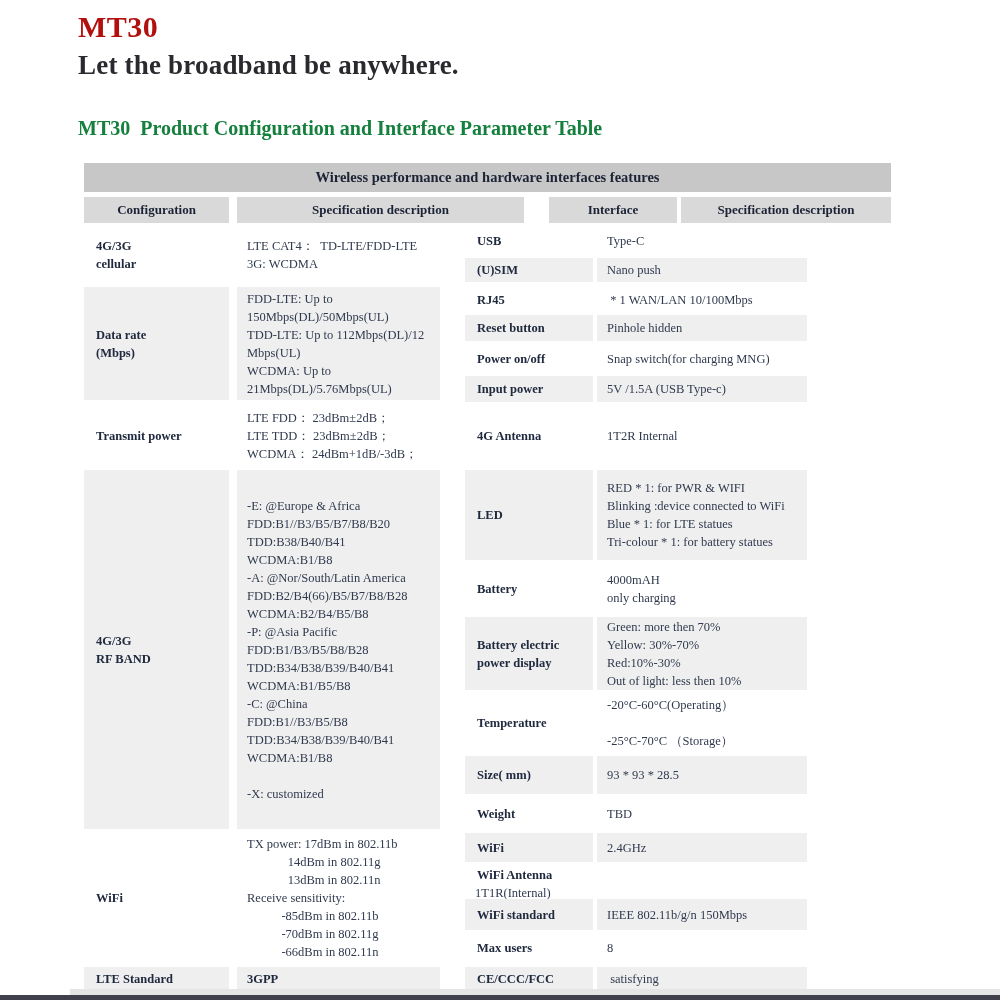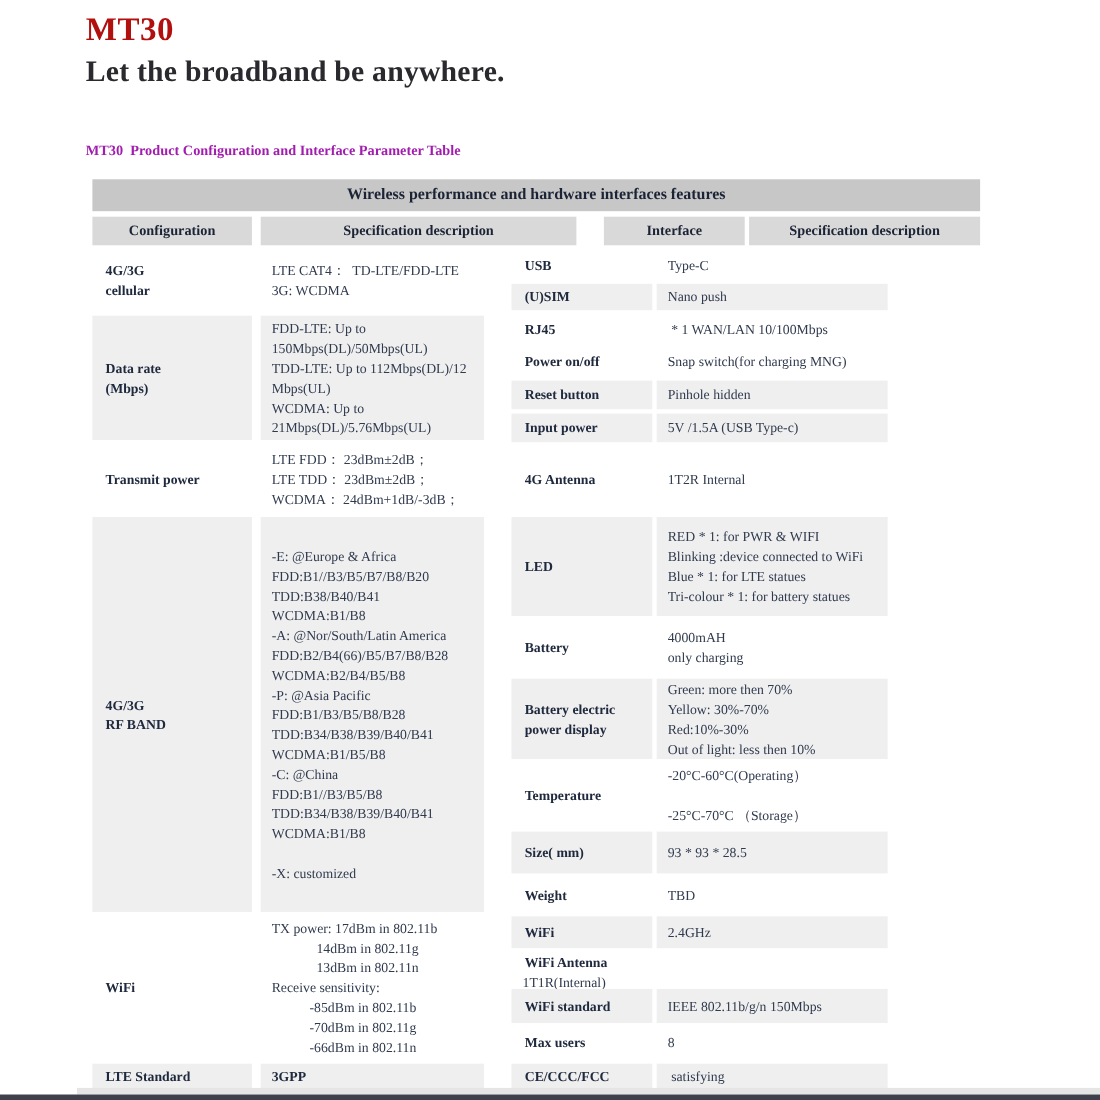--- a/index.html
+++ b/index.html
@@ -1,20 +1,20 @@
 <!DOCTYPE html>
 <html><head>
 <meta charset="utf-8">
 <style>
   html,body{margin:0;padding:0;background:#fff;}
   .page{position:relative;width:1000px;height:1000px;background:#ffffff;overflow:hidden;
         font-family:"Liberation Serif","DejaVu Serif",serif;color:#303a4e;}
   .product-title{position:absolute;left:78px;top:10px;font-size:30px;font-weight:bold;color:#b1100f;letter-spacing:.5px;}
   .tagline{position:absolute;left:78px;top:50px;font-size:27px;font-weight:bold;color:#29292e;letter-spacing:.2px;}
-  .table-title{position:absolute;left:78px;top:129px;font-size:13px;font-weight:bold;color:#a21caf;white-space:pre;}
+  .table-title{position:absolute;left:78px;top:117px;font-size:20px;font-weight:bold;color:#15803d;white-space:pre;}
 
   .spec-table{position:absolute;left:84px;top:163px;width:807px;}
   .banner{height:29px;background:#c7c7c7;display:flex;align-items:center;justify-content:center;
           font-weight:bold;font-size:14.5px;color:#1b2335;margin-bottom:5px;}
   .hdr-row{display:flex;height:26px;margin-bottom:5px;}
   .hdr-cell{background:#d9d9d9;display:flex;align-items:center;justify-content:center;
             font-weight:bold;font-size:13px;color:#1b2335;box-sizing:border-box;}
   .wA{width:145px;margin-right:8px;} .wB{width:287px;margin-right:25px;}
   .wC{width:128px;margin-right:4px;} .wD{width:210px;}
 
@@ -119,27 +119,27 @@
           <div class="cell val">Type-C</div>
         </div>
         <div class="row g" style="height:24px;margin-bottom:5px;">
           <div class="cell lbl">(U)SIM</div>
           <div class="cell val">Nano push</div>
         </div>
         <div class="row w" style="height:25px;margin-bottom:3px;">
           <div class="cell lbl">RJ45</div>
           <div class="cell val"> * 1 WAN/LAN 10/100Mbps</div>
         </div>
+        <div class="row g" style="height:26px;margin-bottom:4px;">
+          <div class="cell lbl">Reset button</div>
+          <div class="cell val">Pinhole hidden</div>
+        </div>
         <div class="row w" style="height:27px;margin-bottom:4px;">
           <div class="cell lbl">Power on/off</div>
           <div class="cell val">Snap switch(for charging MNG)</div>
-        </div>
-        <div class="row g" style="height:26px;margin-bottom:4px;">
-          <div class="cell lbl">Reset button</div>
-          <div class="cell val">Pinhole hidden</div>
         </div>
         <div class="row g" style="height:26px;margin-bottom:3px;">
           <div class="cell lbl">Input power</div>
           <div class="cell val">5V /1.5A (USB Type-c)</div>
         </div>
         <div class="row w" style="height:61px;margin-bottom:4px;">
           <div class="cell lbl">4G Antenna</div>
           <div class="cell val">1T2R Internal</div>
         </div>
         <div class="row g" style="height:90px;margin-bottom:3px;">

